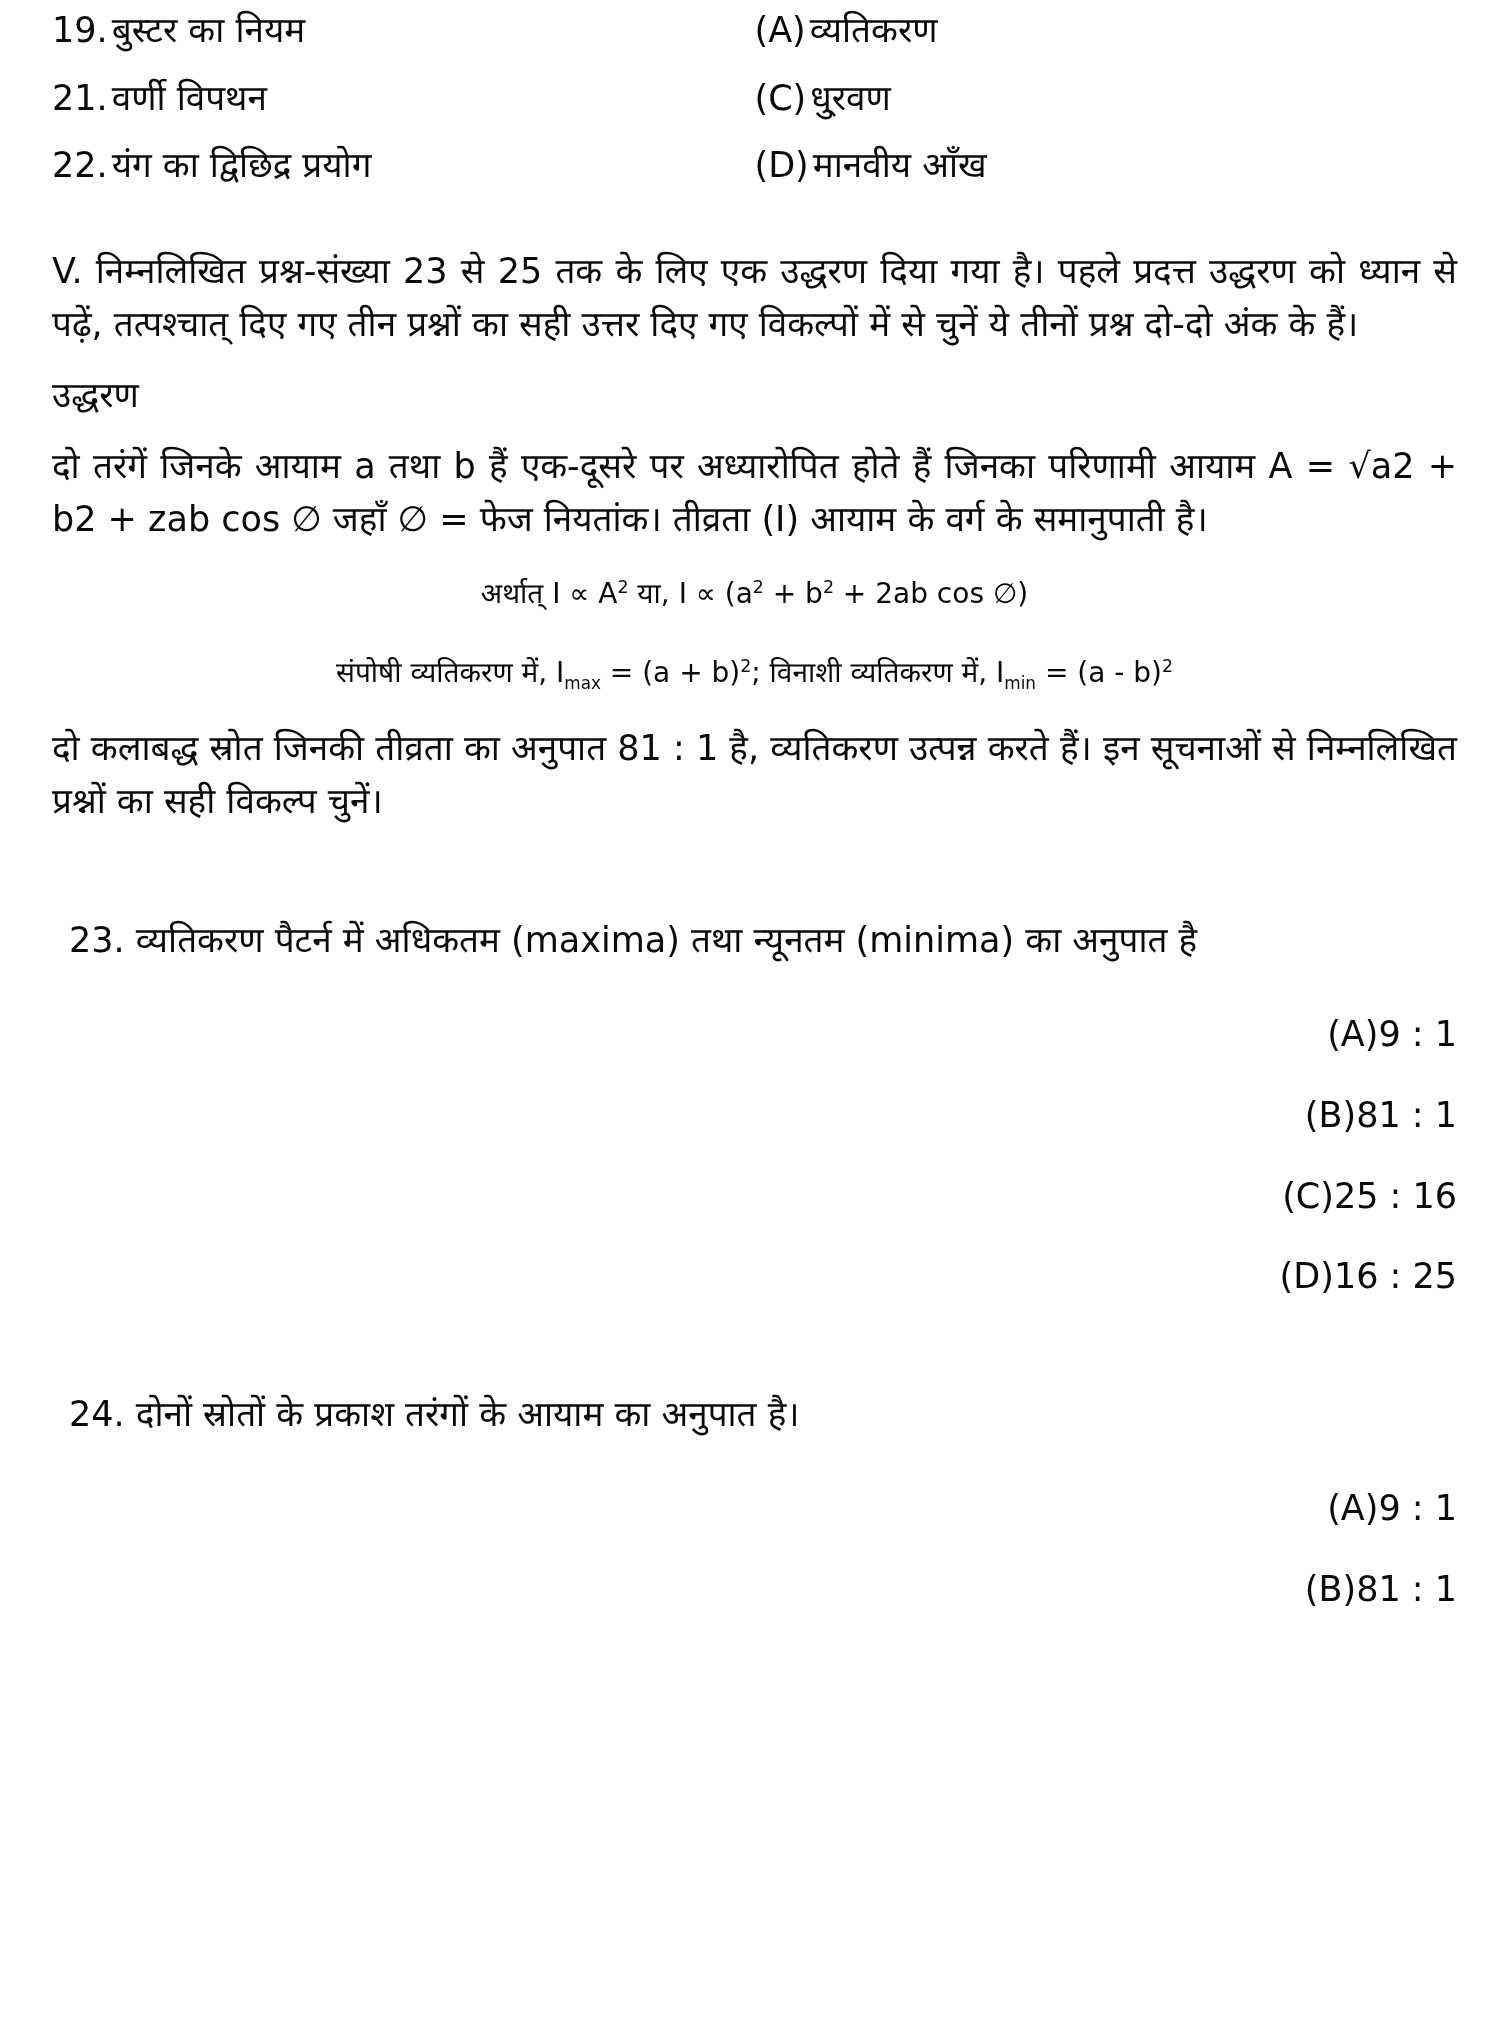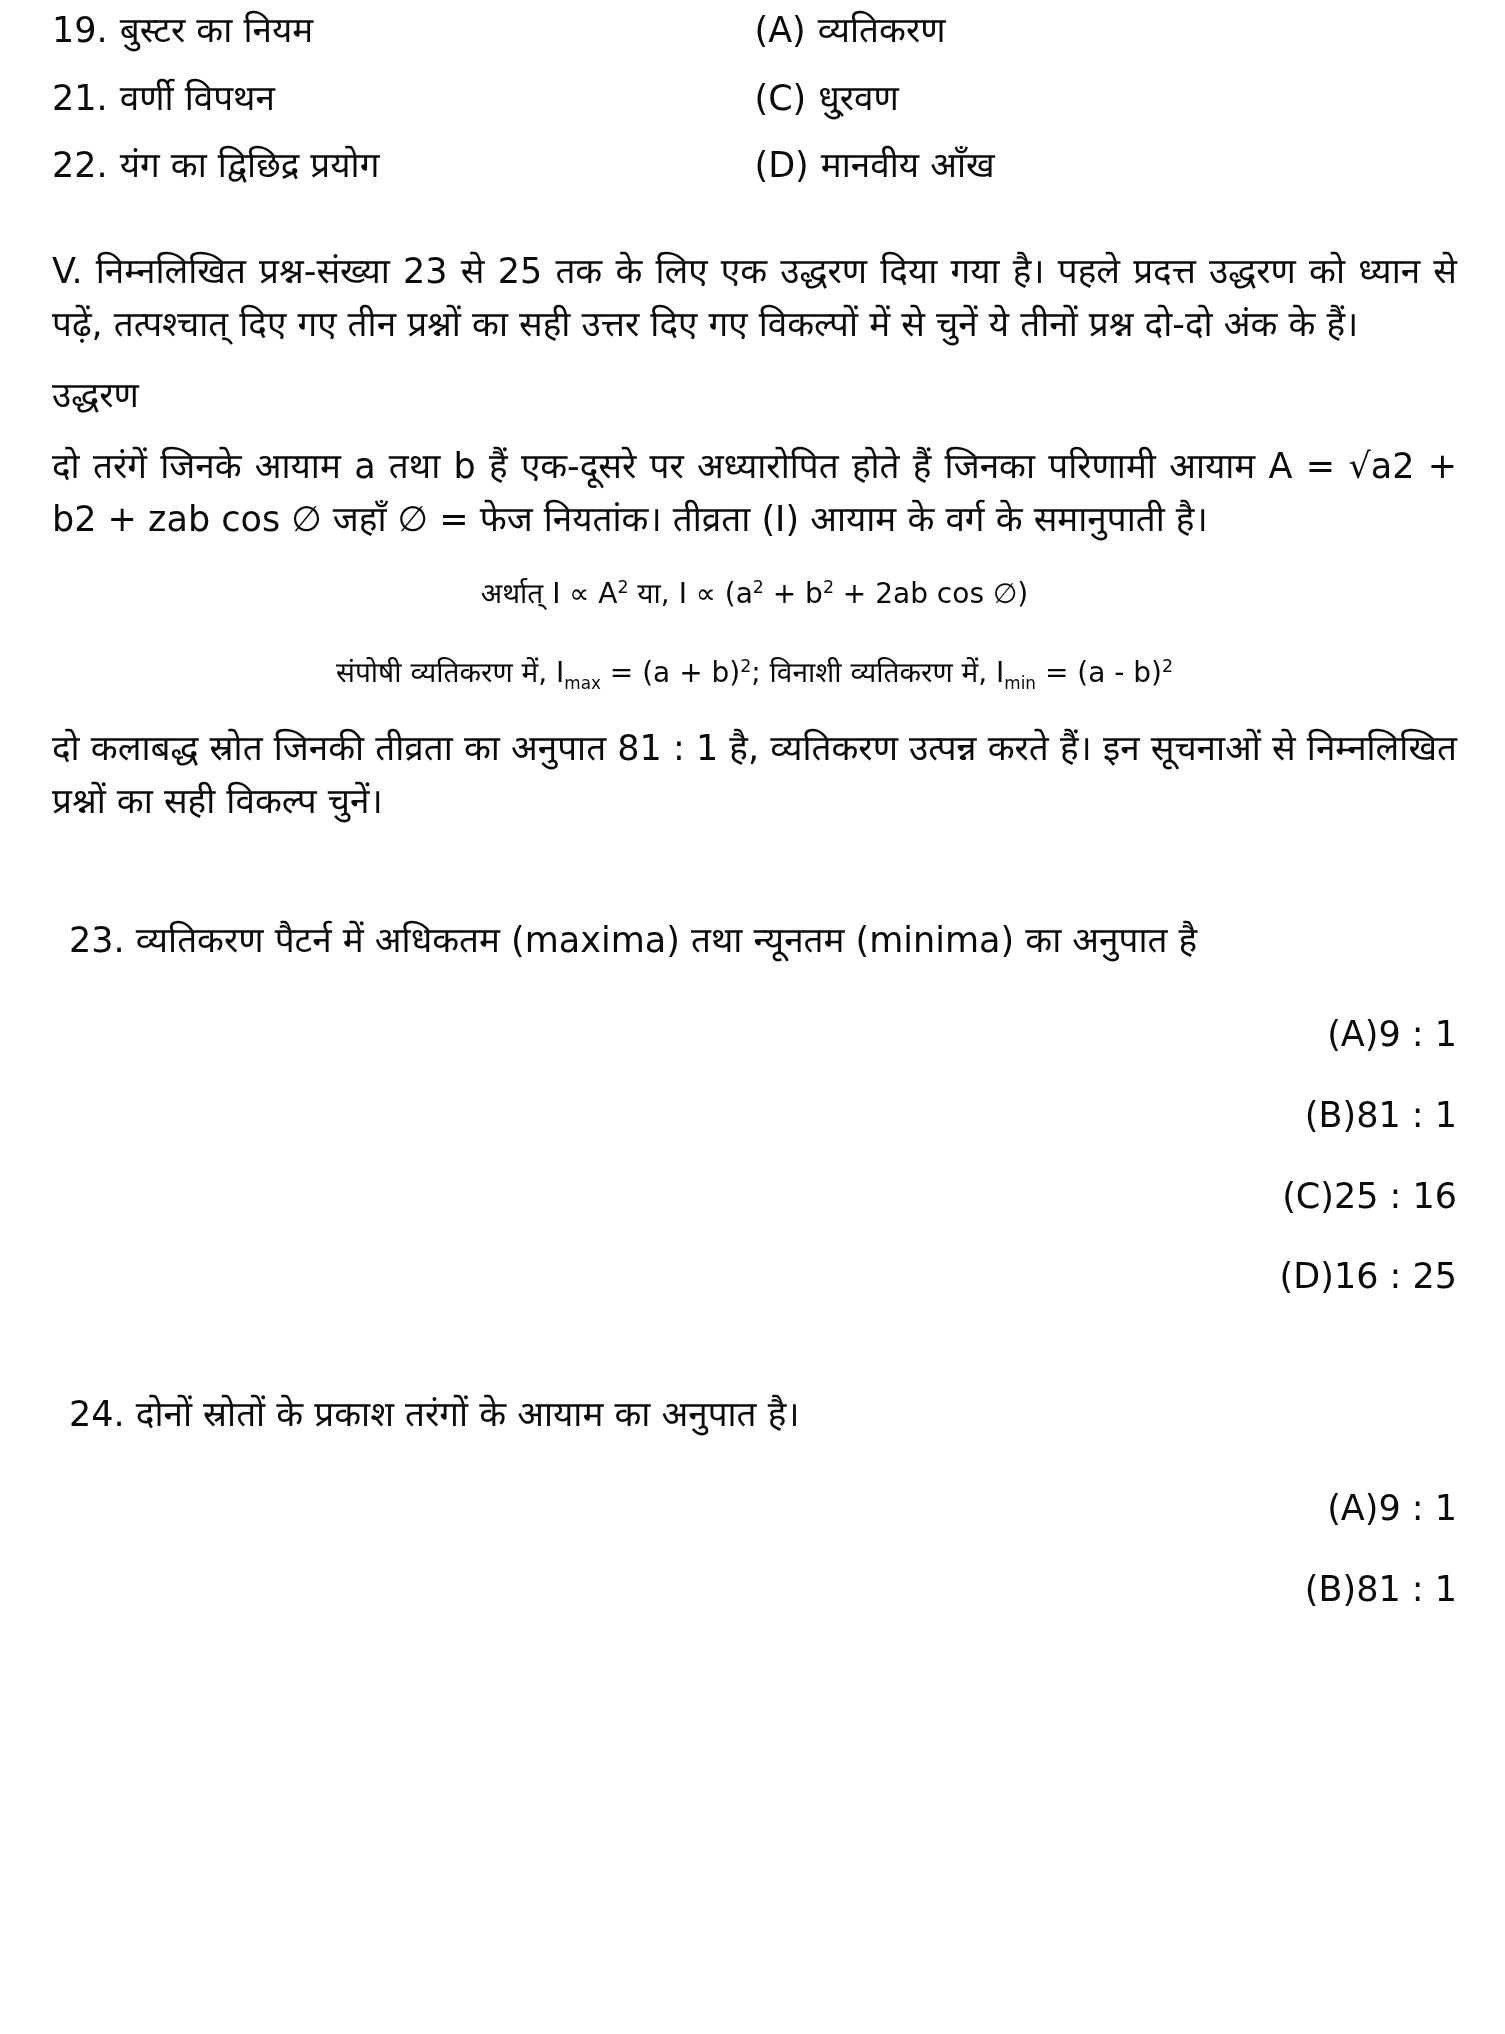--- a/index.html
+++ b/index.html
@@ -47,21 +47,21 @@
     white-space: nowrap;
   }
   .row-cell {
     font-size: 35px;
     line-height: 1.30;
     padding-bottom: 22px !important;
     white-space: nowrap;
   }
   .idx { display: inline-block; }
   .lbl { display: inline-block; }
-  .row-cell .txt { margin-left: 12px; }
+  .row-cell .txt { margin-left: 4px; }
 
   .para-just {
     text-align: justify;
     text-align-last: left;
     font-size: 35px;
     line-height: 1.52;
     margin: 0;
   }
   .centered {
     text-align: left;

